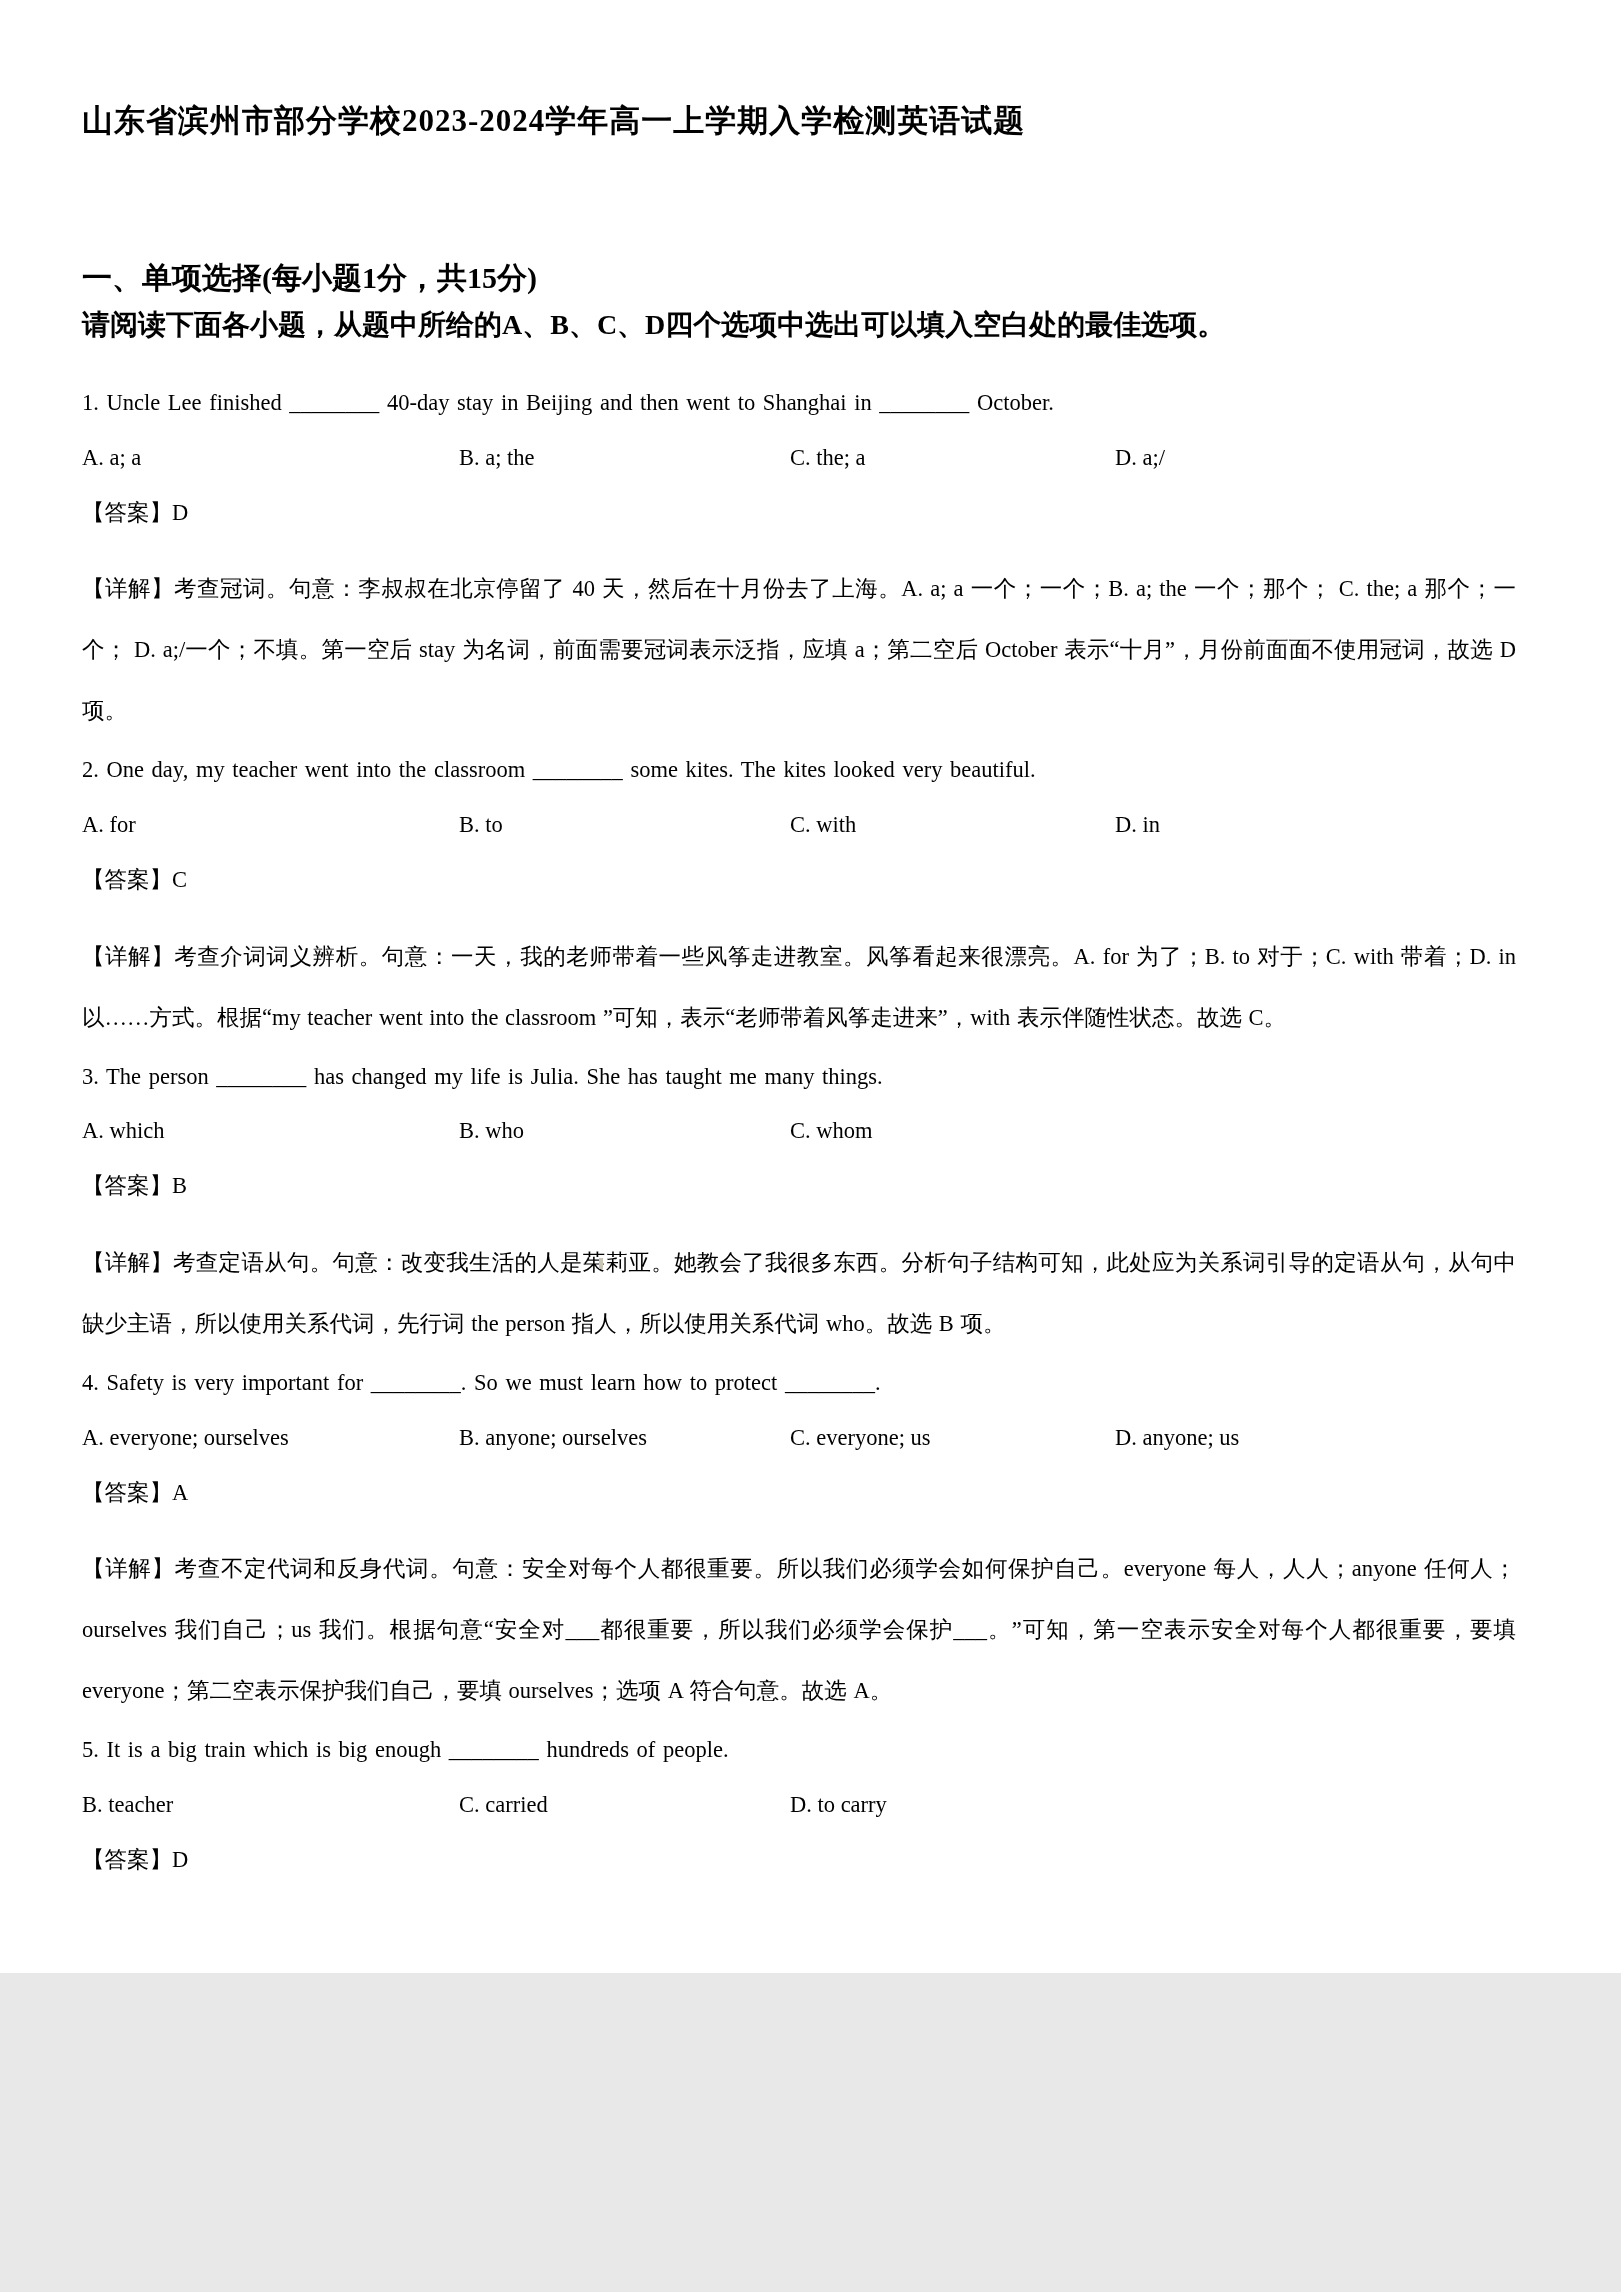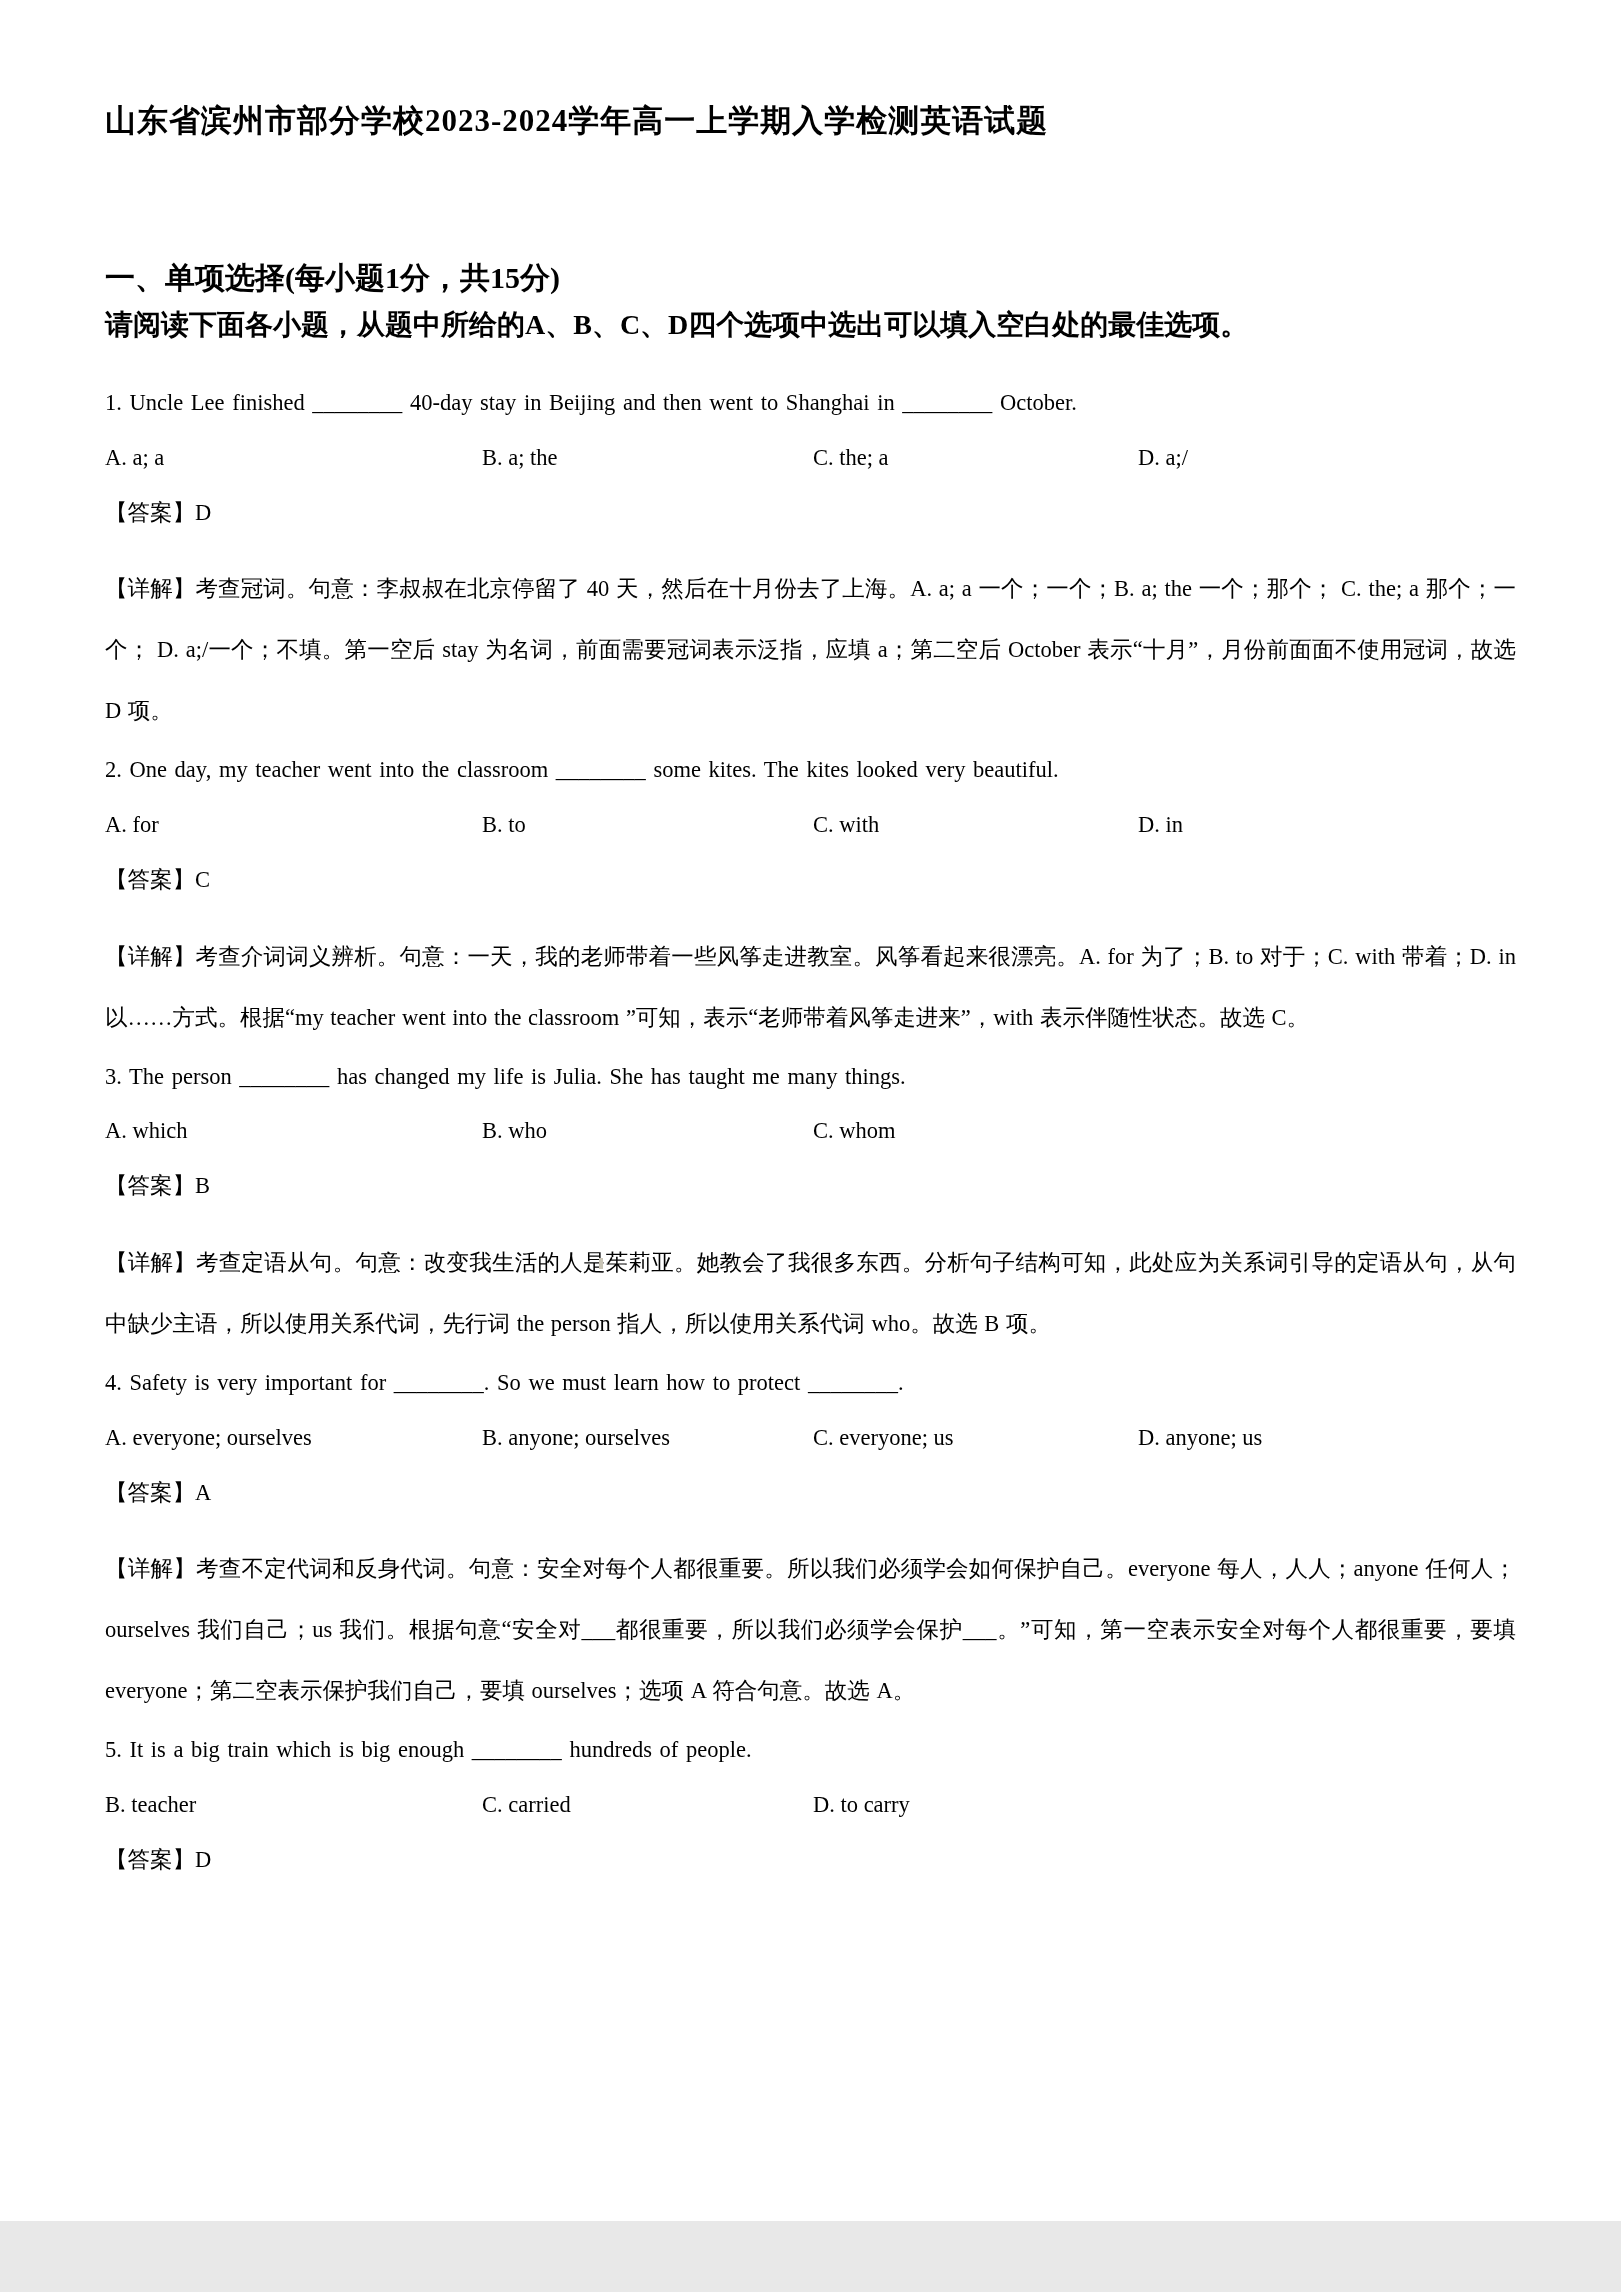--- a/index.html
+++ b/index.html
@@ -1,26 +1,26 @@
 <!DOCTYPE html>
 <html><head>
 <meta charset="utf-8">
 <style>
   html, body { margin: 0; padding: 0; background: #e8e8e8; }
   .page {
     position: relative;
     width: 1621px;
-    height: 2221px;
+    height: 1973px;
     margin: 0 auto;
     background: #ffffff;
     color: #000000;
     font-family: "Liberation Serif", "DejaVu Serif", serif;
     font-size: 22.5px;
     box-sizing: border-box;
-    padding: 98px 105px 0 105px;
+    padding: 98px 105px 0 82px;
     overflow: hidden;
   }
   .doc-title {
     font-size: 31px;
     font-weight: bold;
     line-height: 45px;
     margin: 0;
     text-align: left;
     letter-spacing: 1px;
   }

